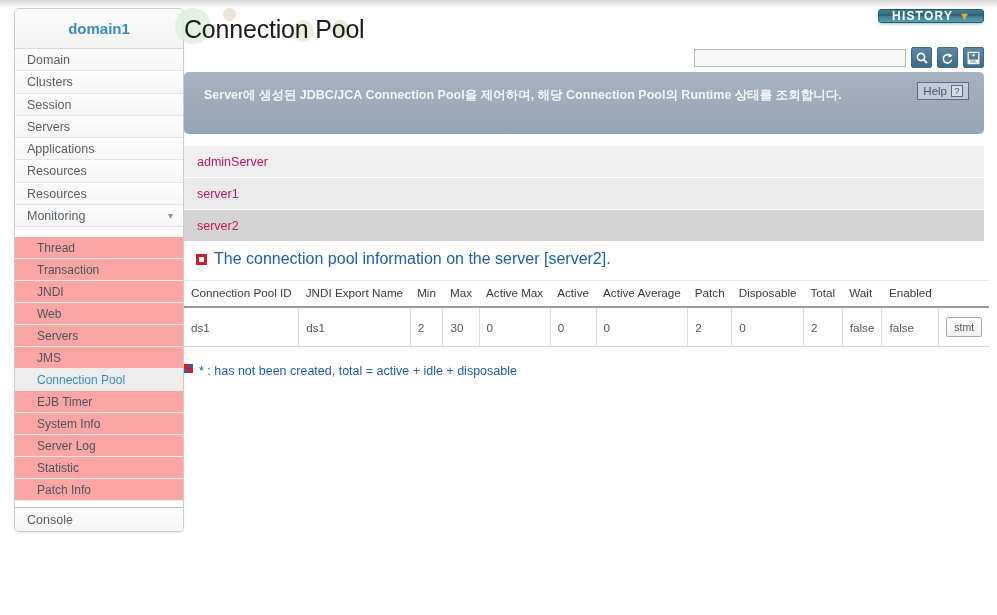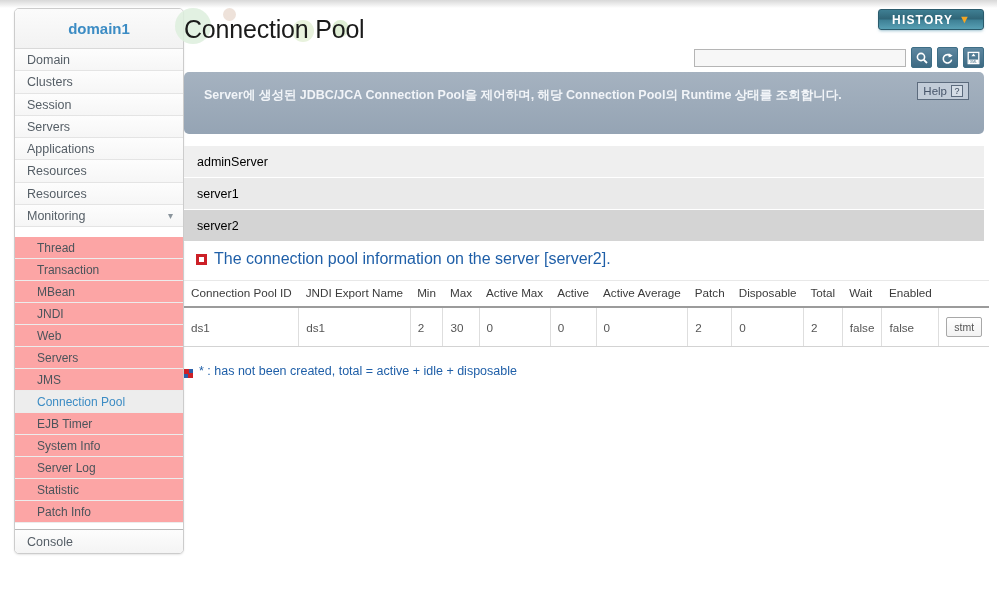--- a/index.html
+++ b/index.html
@@ -102,21 +102,21 @@
   .page-title {
     position: absolute; left: 12px; top: 15px;
     font-size: 25px;
     color: #1b1b1b;
     letter-spacing: -0.2px;
   }
 
   
   .history-btn {
     position: absolute; right: 13px; top: 9px;
-    width: 106px; height: 21px;
+    width: 106px; height: 14px;
     border-radius: 3px;
     background: linear-gradient(to bottom,#3f7f93 0%, #2f6476 48%, #3d7f94 52%, #58a0b4 100%);
     border: 1px solid #2a5b6c;
     box-shadow: 0 2px 3px -1px rgba(120,170,190,0.7);
     display: flex; align-items: center; justify-content: center;
     gap: 6px;
     cursor: pointer;
   }
   .history-btn .lbl {
     color: #ffffff; font-size: 12px; font-weight: bold; letter-spacing: 1.2px;
@@ -178,21 +178,21 @@
     display: flex; align-items: center; justify-content: center;
     background: #d5dde6;
   }
 
   
   .serverlist { position: absolute; left: 12px; top: 146px; width: 800px; }
   .server-row {
     height: 32px; line-height: 32px;
     padding-left: 13px;
     font-size: 12.5px;
-    color: #000000;
+    color: #be185d;
     border-bottom: 1px solid #ffffff;
     background: #efefef;
     cursor: pointer;
   }
   .server-row.shade { background: #eaeaea; }
   .server-row.selected { background: #d4d4d4; }
 
   
   .section-head {
     position: absolute; left: 24px; top: 250px;
@@ -235,21 +235,21 @@
     border-radius: 2px;
     padding: 3px 7px;
     font-size: 10.5px;
     color: #555555;
     cursor: pointer;
   }
 
   
   .footnote {
     position: absolute; left: 12px; top: 364px;
-    display: flex; align-items: flex-end; gap: 6px;
+    display: flex; align-items: flex-start; gap: 6px;
     font-size: 12.5px; color: #1f5fa8;
   }
   .fn-icon { width: 9px; height: 9px; position: relative; }
   .fn-icon .a { position: absolute; left: 0; top: 0; width: 5px; height: 5px; background: #cc2027; }
   .fn-icon .b { position: absolute; right: 0; top: 0; width: 4px; height: 4px; background: #2a5ea8; }
   .fn-icon .c { position: absolute; left: 0; bottom: 0; width: 4px; height: 4px; background: #2a5ea8; }
   .fn-icon .d { position: absolute; right: 0; bottom: 0; width: 5px; height: 5px; background: #cc2027; }
 </style>
 </head>
 <body>
@@ -291,23 +291,20 @@
     </ul>
 
     <div class="sub-pad"></div>
 
     <ul class="submenu">
       <li>
         <span>Thread</span>
       </li>
       <li>
         <span>Transaction</span>
-      </li>
-      <li>
-        <span>MBean</span>
       </li>
       <li>
         <span>JNDI</span>
       </li>
       <li>
         <span>Web</span>
       </li>
       <li>
         <span>Servers</span>
       </li>

